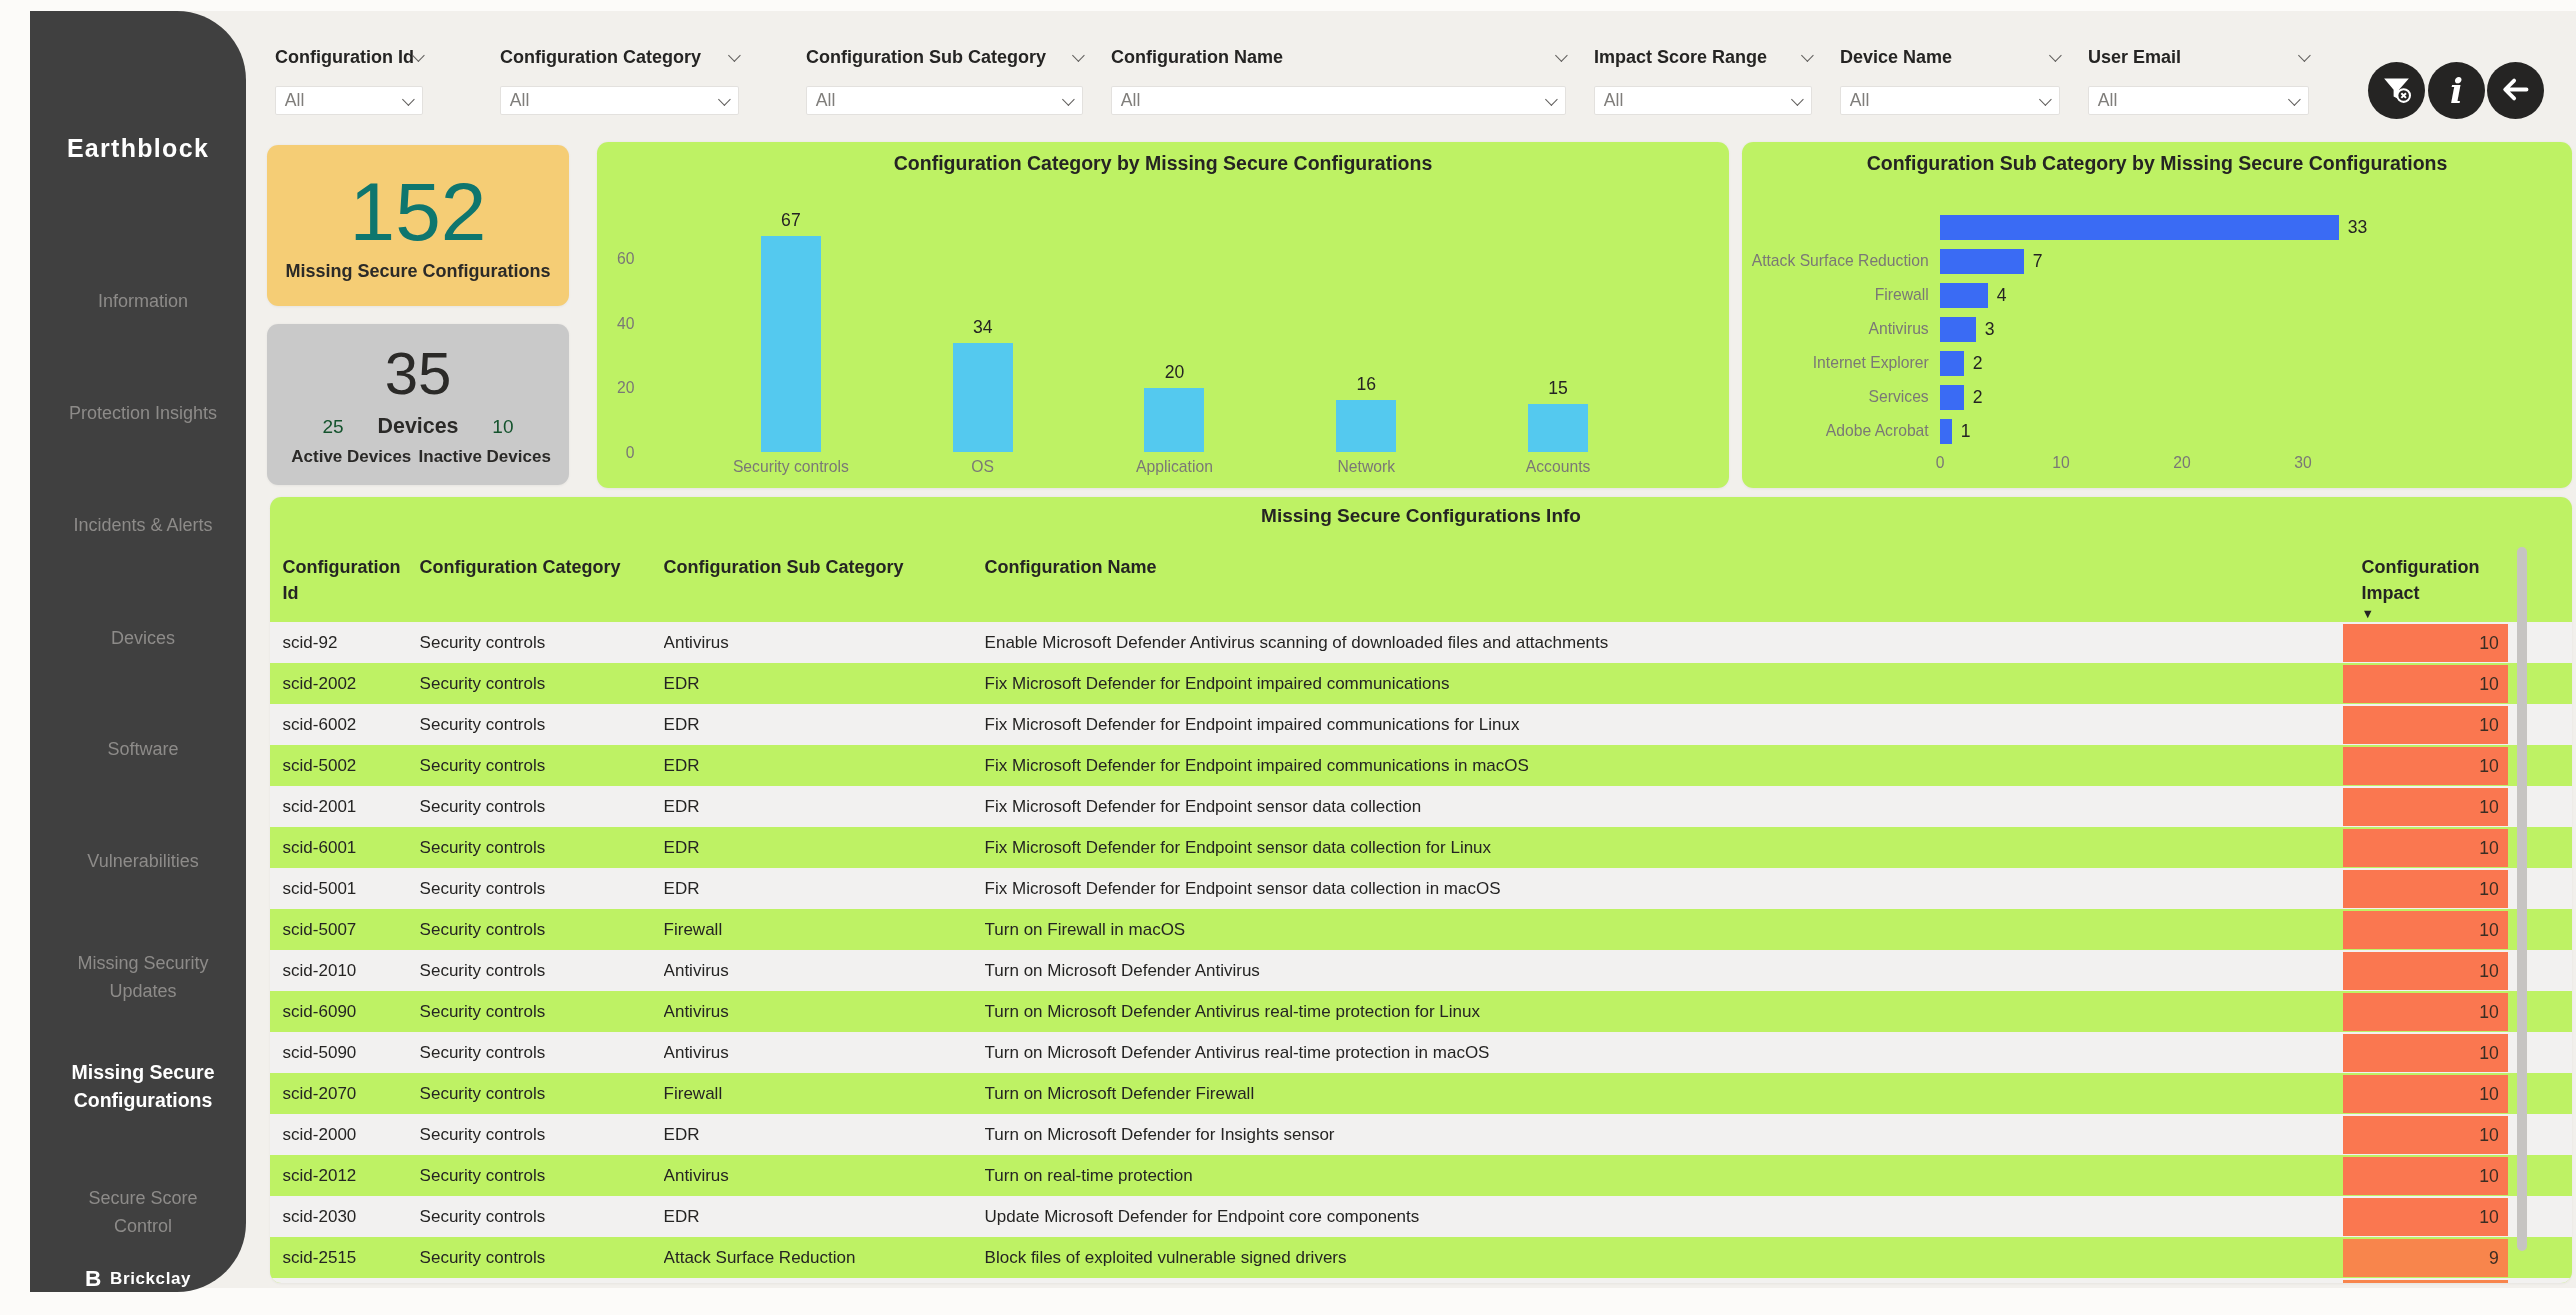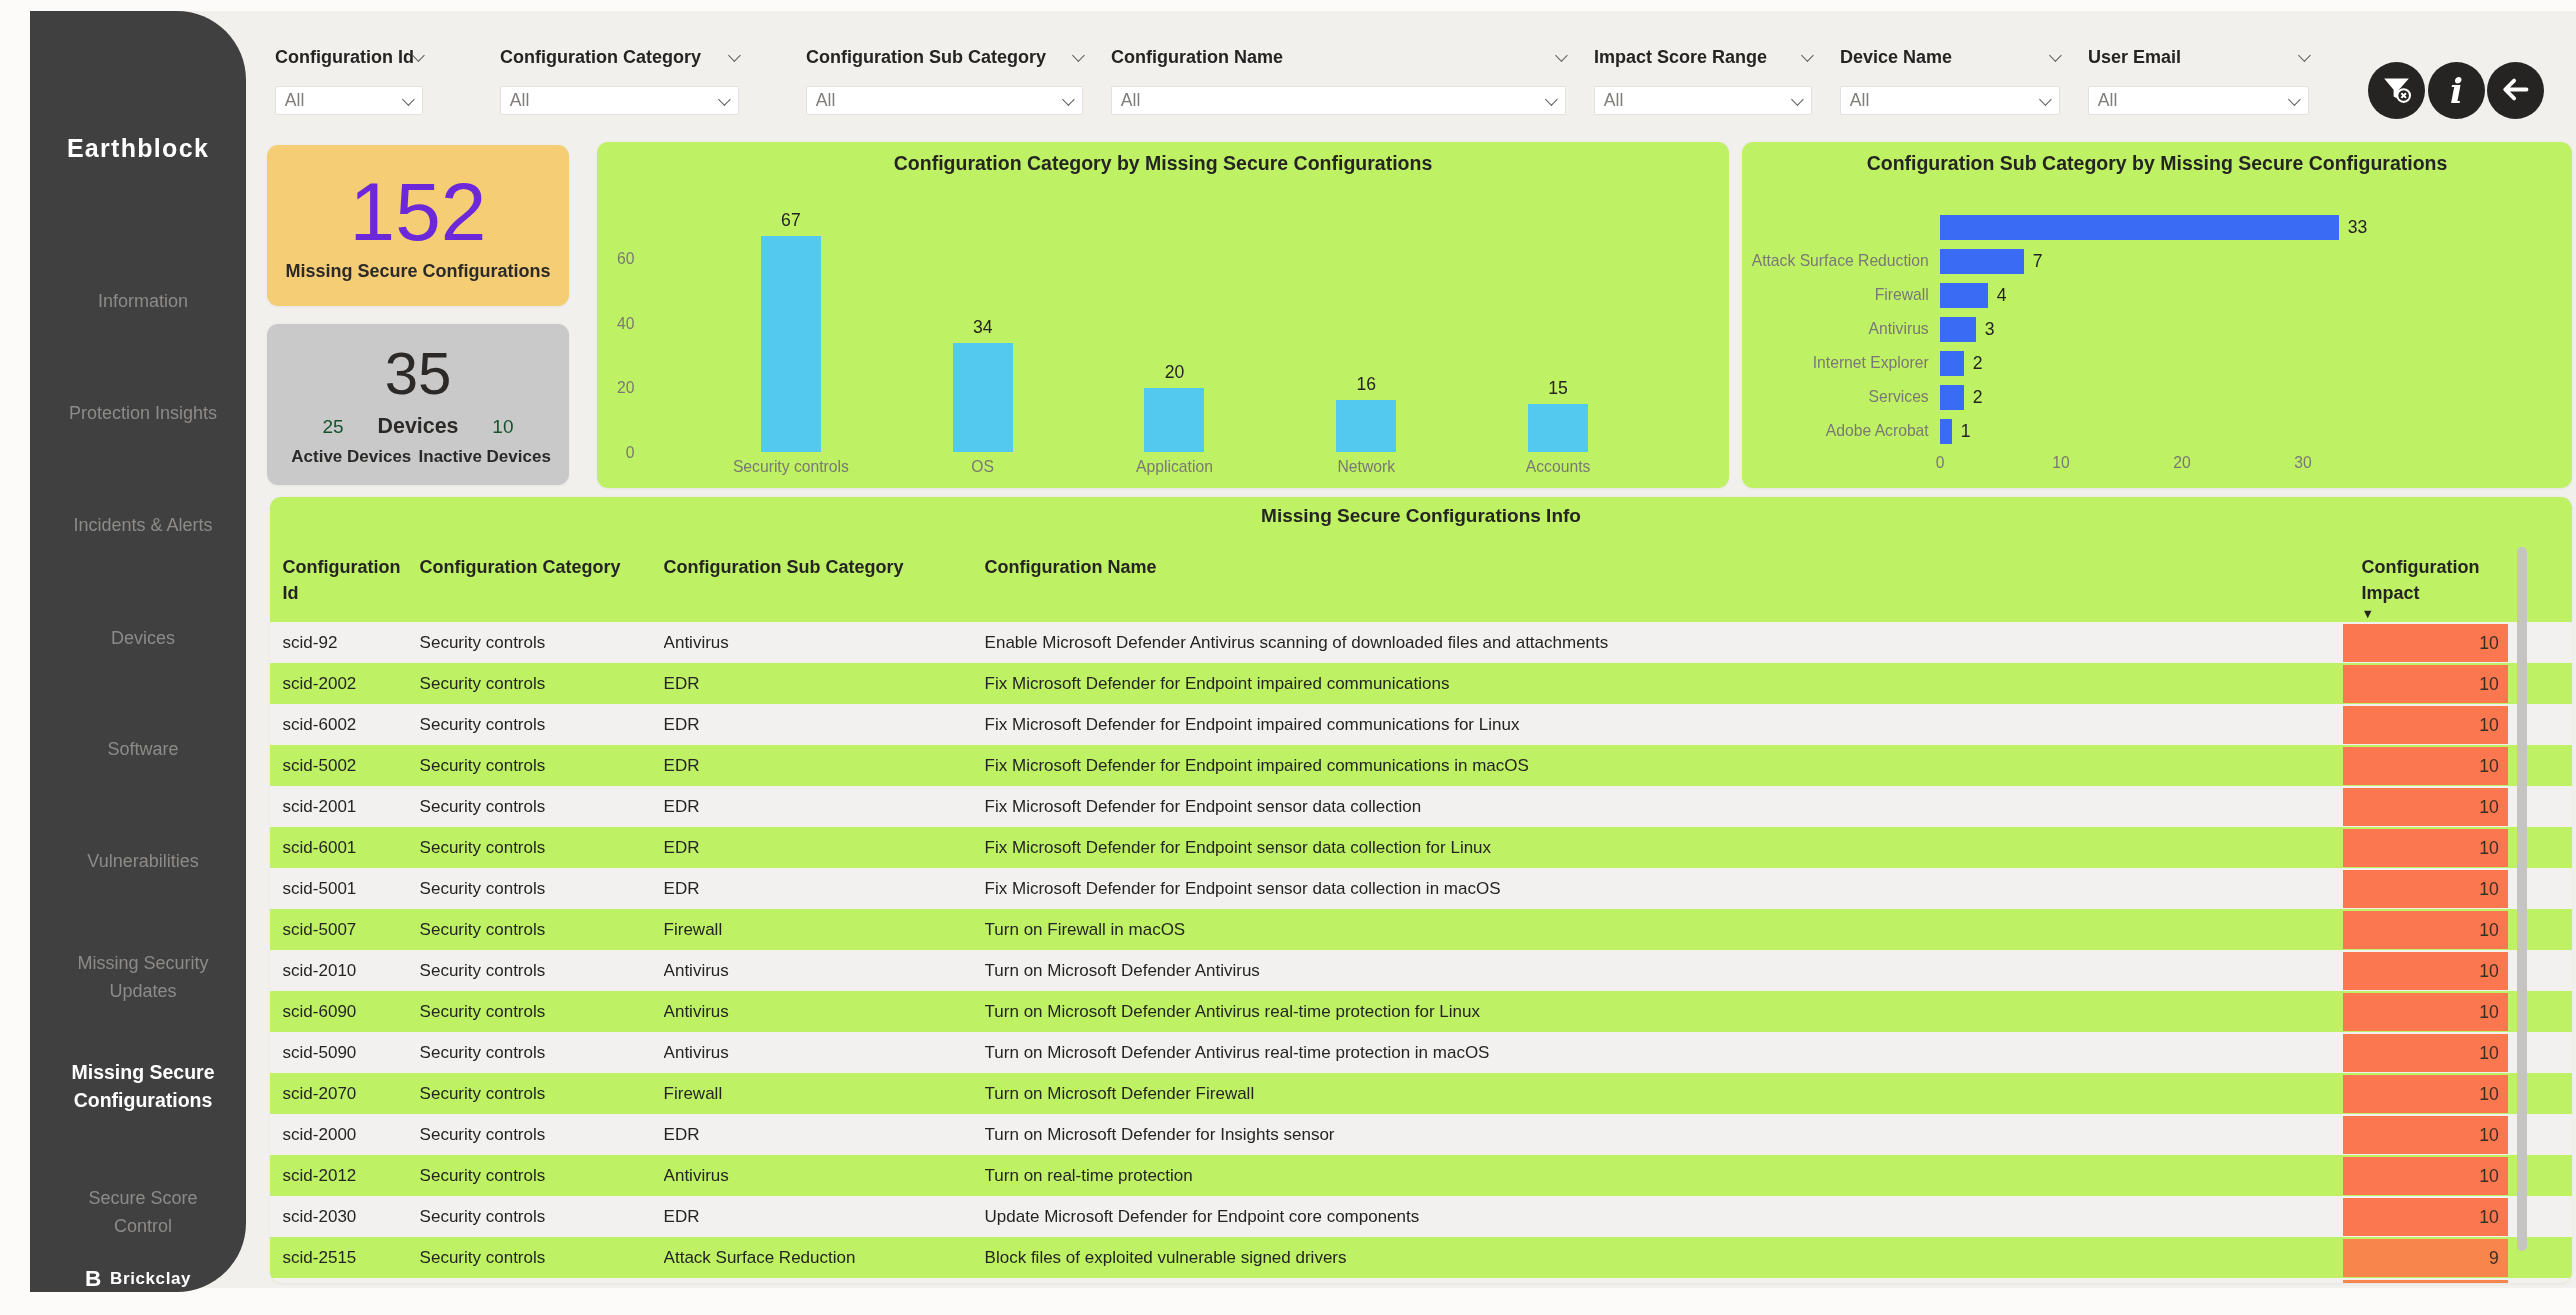--- a/index.html
+++ b/index.html
@@ -37,21 +37,21 @@
   .circle-btn svg { width: 33px; height: 33px; }
   .info-glyph { font-family: "DejaVu Serif", serif; font-style: italic; font-weight: bold;
                 font-size: 34px; color: #ffffff; line-height: 1; }
 
   
   .card { position: absolute; background: #bef264; border-radius: 11.3px; box-shadow: 0 0.6px 2.5px rgba(0,0,0,0.05); }
   .kpi-yellow { left: 267px; top: 145px; width: 302px; height: 161px; background: #f5cd75;
                 display: flex; flex-direction: column; align-items: center; justify-content: center; }
   .kpi-gray   { left: 267px; top: 324px; width: 302px; height: 161px; background: #c9c9c9;
                 display: flex; flex-direction: column; align-items: center; justify-content: center; }
-  .kpi-big { font-size: 82px; font-weight: 400; color: #6d28d9; line-height: 1.05; }
+  .kpi-big { font-size: 82px; font-weight: 400; color: #0f766e; line-height: 1.05; }
   .kpi-mid { font-size: 60px; font-weight: 400; color: #2b2a28; line-height: 1.05; }
   .kpi-label { font-size: 18px; font-weight: bold; color: #2b2a28; margin-top: 6.3px; }
   .kpi-split { width: 100%; padding: 0 38px; margin-top: 8.8px; display: grid;
                grid-template-columns: 1fr auto 1fr; align-items: baseline; }
   .kpi-split .num { font-size: 19px; color: #14532d; text-align: center; }
   .kpi-split .dev { font-size: 21.4px; font-weight: bold; color: #2b2a28; padding: 0 16.4px; }
   .kpi-sub { width: 100%; padding: 0 17.6px; margin-top: 7.5px; display: grid;
              grid-template-columns: 1fr 1fr; }
   .kpi-sub span { font-size: 17px; font-weight: bold; color: #2b2a28; text-align: center; }
 

